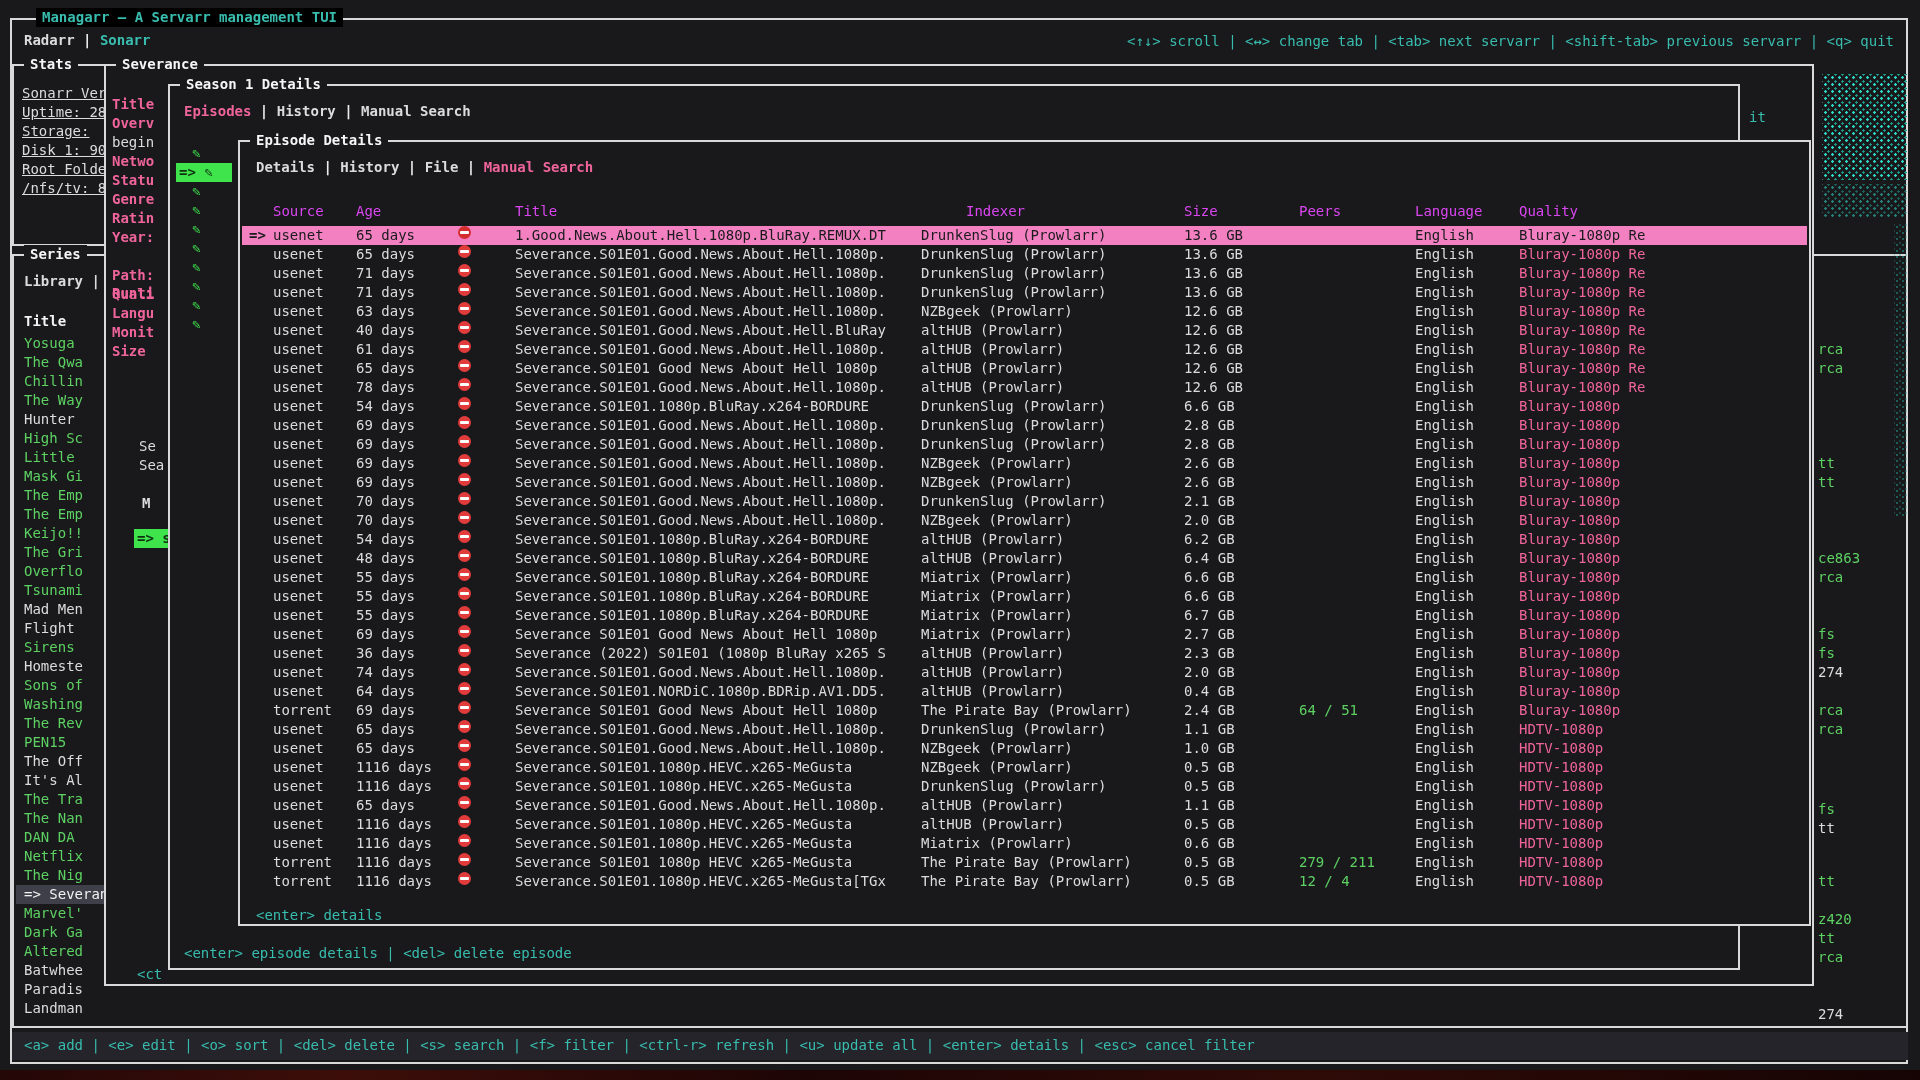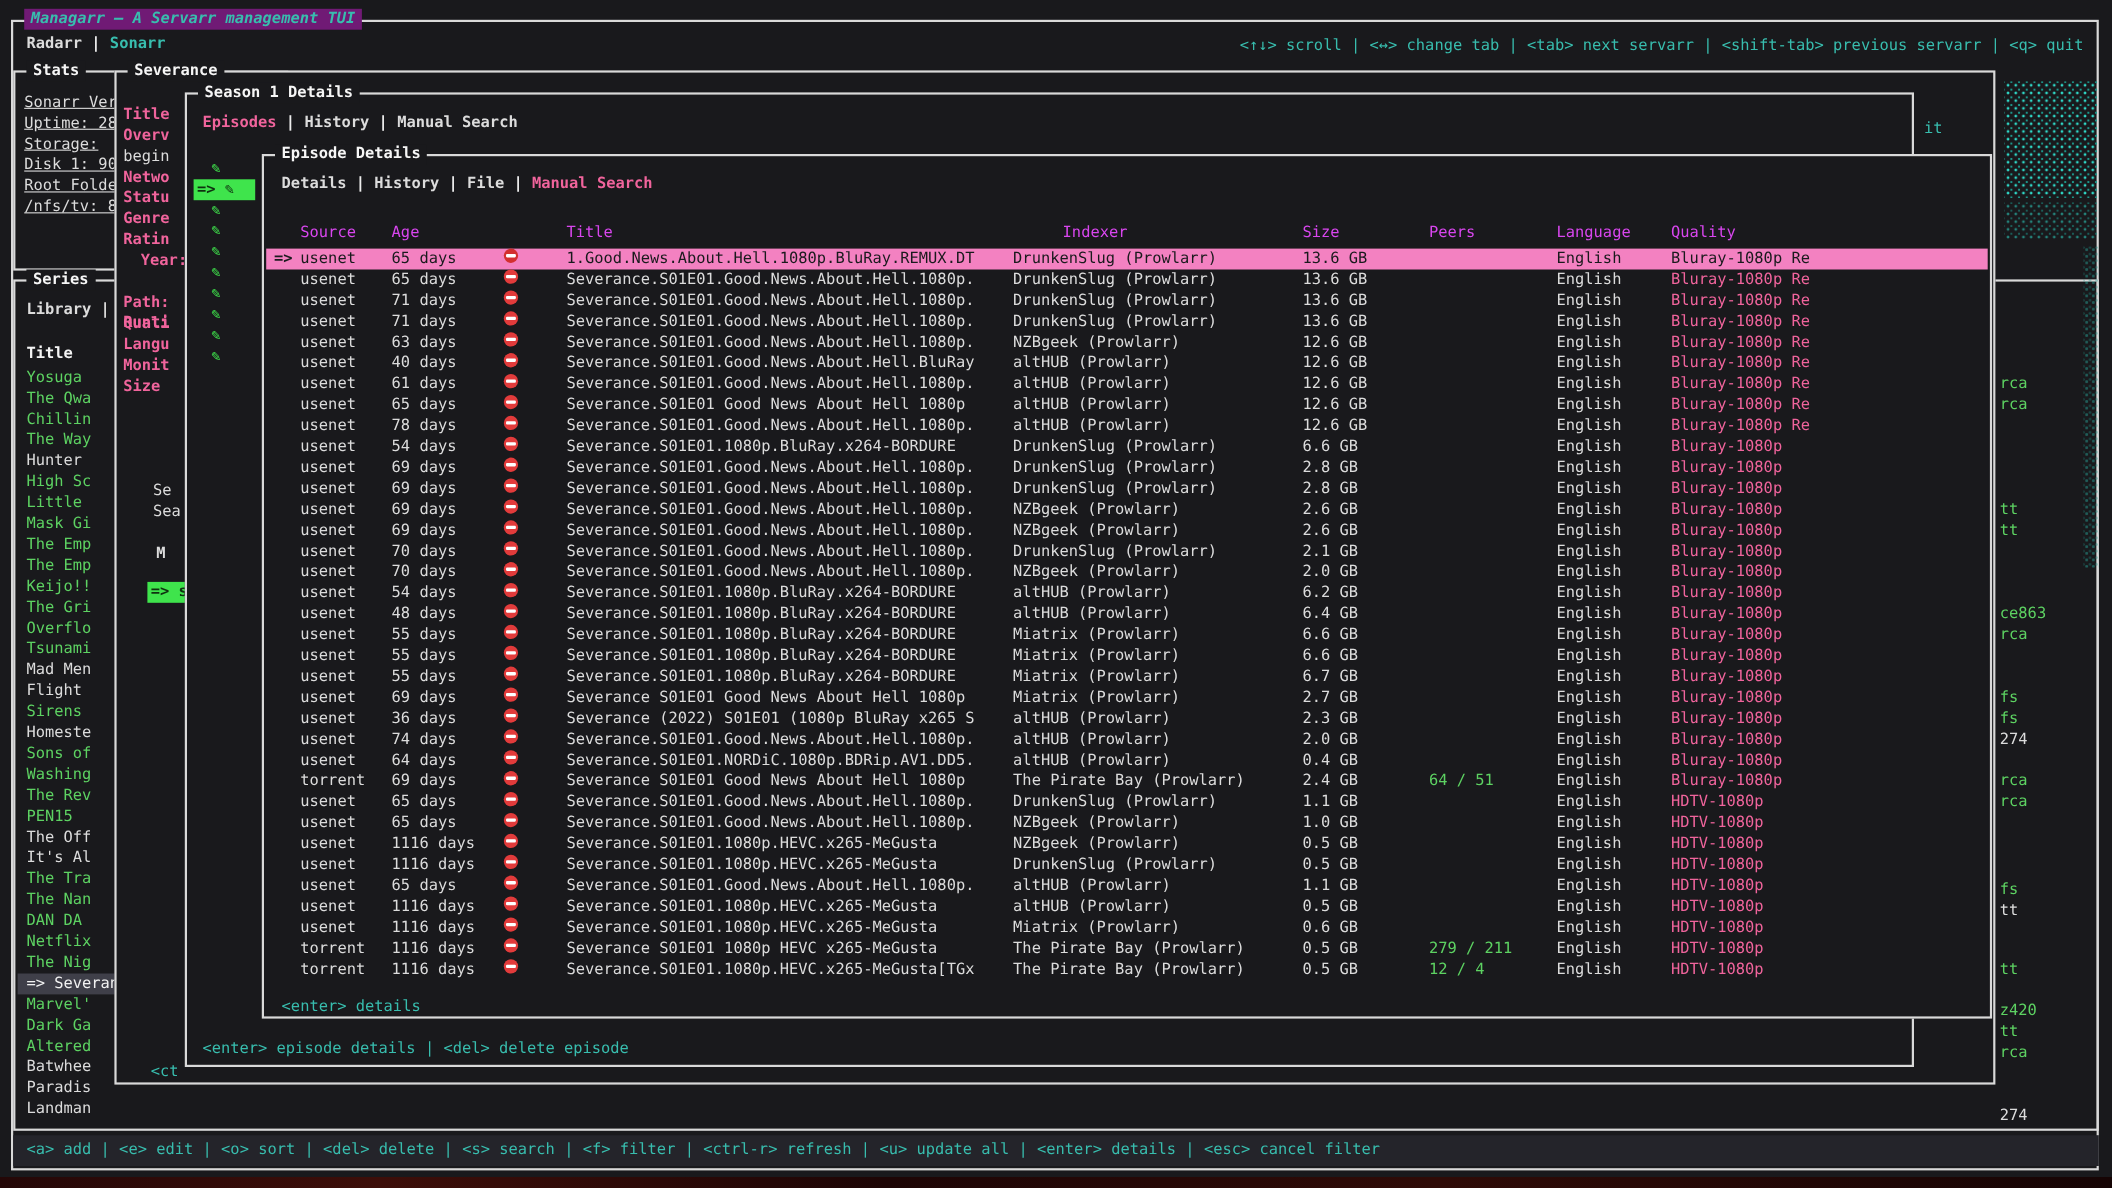--- a/index.html
+++ b/index.html
@@ -13,21 +13,21 @@
   .box-title { position: absolute; top: -11px; left: 10px; background: #19191c; padding: 0 6px; font-weight: bold; color: #f6f6f6; white-space: pre; }
   .frag { position: absolute; white-space: pre; line-height: 19px; }
   .help { position: absolute; color: #38bdae; white-space: pre; }
   .tabs { position: absolute; white-space: pre; }
   .sep { white-space: pre; color: #ececec; font-weight: bold; }
   .bold { font-weight: bold; }
   .t { color: #38bdae; } .p { color: #f0649c; } .g { color: #5dd262; } .w { color: #dcdcdc; }
   .greenfill { position: absolute; background: #3fe44c; }
 
   #outer-frame { position: absolute; left: 10px; top: 18px; width: 1898px; height: 1046px; border: 2px solid #d9d9d9; background: transparent; z-index: 5; pointer-events: none; }
-  #app-title { position: absolute; left: 22px; top: 8px; z-index: 6; font-style: italic; font-weight: bold; background: #701a75; padding: 0 6px; white-space: pre; }
+  #app-title { position: absolute; left: 36px; top: 8px; z-index: 6; font-weight: bold; background: #000000; padding: 0 6px; white-space: pre; }
   #header-tabs { left: 24px; top: 31px; z-index: 6; }
   #global-help { right: 26px; top: 32px; z-index: 6; }
 
   #stats-box { left: 12px; top: 64px; width: 250px; height: 182px; z-index: 1; }
   #stats-lines { position: absolute; left: 8px; top: 18px; white-space: pre; text-decoration: underline; }
   #stats-lines div { height: 19px; }
 
   #series-box { left: 12px; top: 254px; width: 1896px; height: 774px; z-index: 1; }
   #series-tab { position: absolute; left: 10px; top: 16px; font-weight: bold; white-space: pre; }
   #series-col-header { position: absolute; left: 10px; top: 56px; font-weight: bold; color: #f4f4f4; }
@@ -142,21 +142,21 @@
 <div class="box" id="sev-panel">
   <span class="box-title">Severance</span>
   <span class="frag t" style="left:1643px;top:42px;">it</span>
   <div id="sev-labels">
       <div class="p frag bold" style="top: 29px; left: 6px;">Title</div>
       <div class="p frag bold" style="top: 48px; left: 6px;">Overv</div>
       <div class="p frag bold" style="top: 86px; left: 6px;">Netwo</div>
       <div class="p frag bold" style="top: 105px; left: 6px;">Statu</div>
       <div class="p frag bold" style="top: 124px; left: 6px;">Genre</div>
       <div class="p frag bold" style="top: 143px; left: 6px;">Ratin</div>
-      <div class="p frag bold" style="top: 162px; left: 22px;">Year:</div>
+      <div class="p frag bold" style="top: 162px; left: 6px;">Year:</div>
       <div class="p frag bold" style="top: 181px; left: 6px; margin-top: 37px;">Runti</div>
       <div class="p frag bold" style="top: 200px; left: 6px;">Path:</div>
       <div class="p frag bold" style="top: 219px; left: 6px;">Quali</div>
       <div class="p frag bold" style="top: 238px; left: 6px;">Langu</div>
       <div class="p frag bold" style="top: 257px; left: 6px;">Monit</div>
       <div class="p frag bold" style="top: 276px; left: 6px;">Size</div>
       <div class="w frag" style="top: 67px; left: 6px;">begin</div>
     </div>
   <span class="frag w" style="left:33px;top:371px;">Se</span>
   <span class="frag w" style="left:33px;top:390px;">Sea</span>

